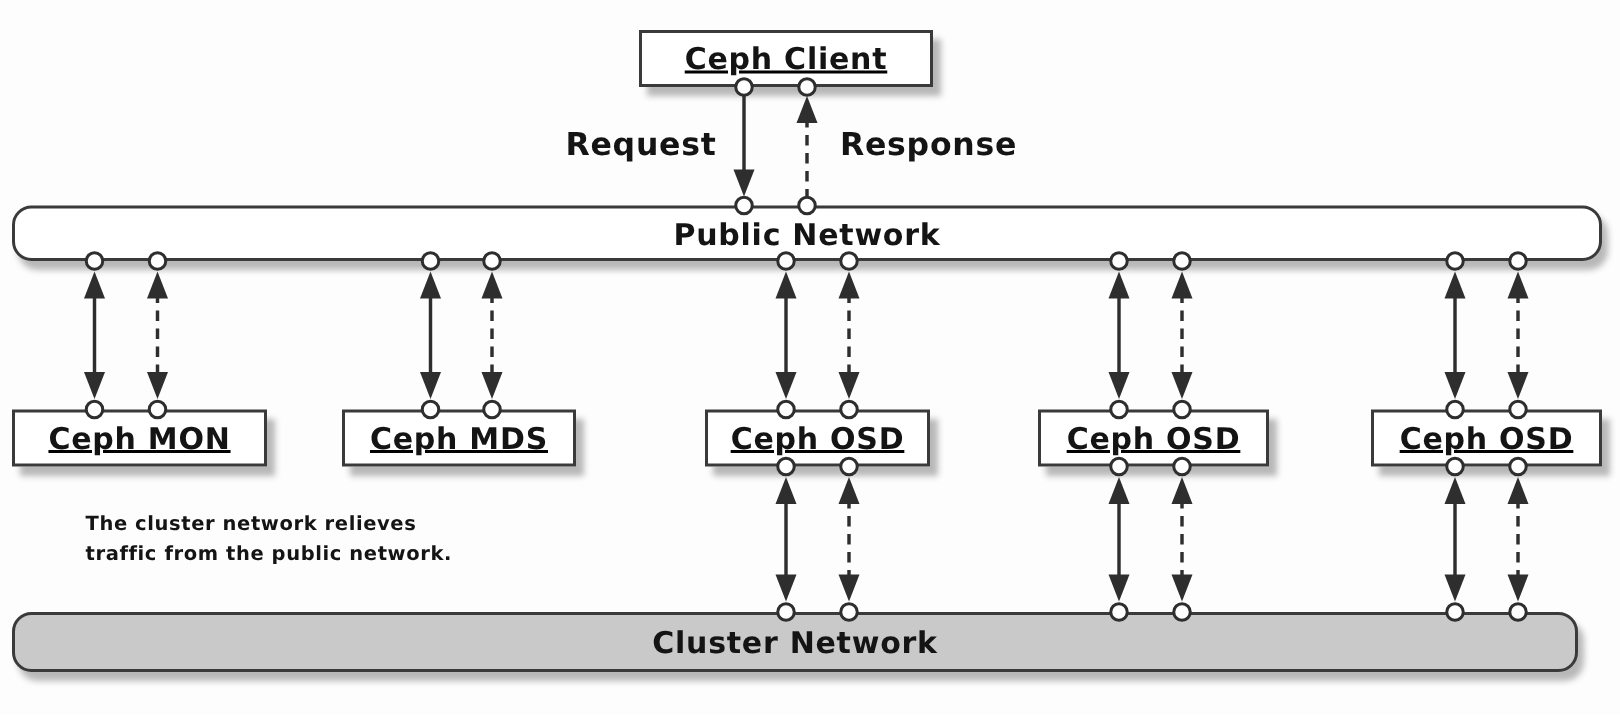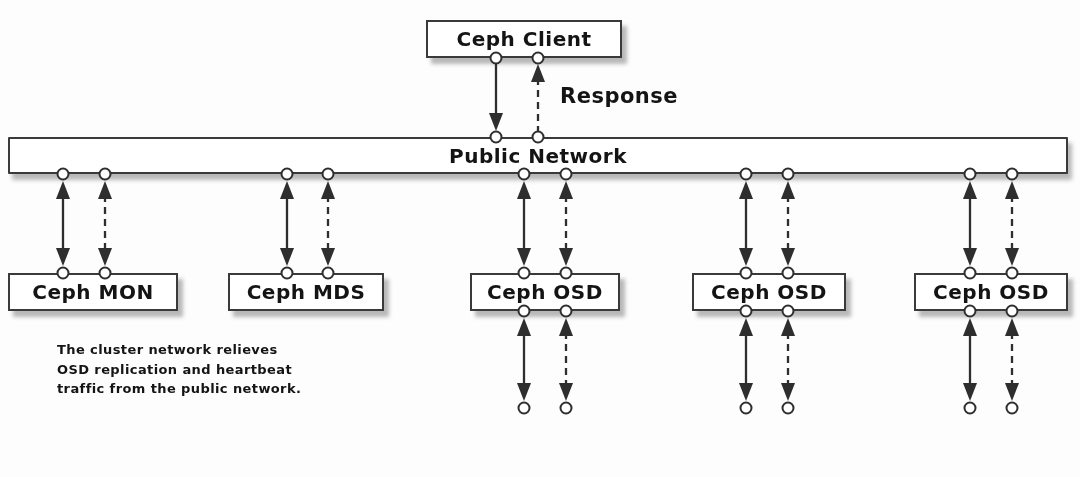--- a/index.html
+++ b/index.html
@@ -20,30 +20,31 @@
     background:var(--bg);
     overflow:hidden;
   }
   .node{
     position:absolute;
     background:var(--boxfill);
     border:2.5px solid var(--border);
     box-shadow:5px 6px 4px var(--shadow);
     display:flex;align-items:center;justify-content:center;
     z-index:1;
+    text-decoration:underline;
   }
   .node .lbl{
     font-size:20px;font-weight:bold;color:var(--text);
     white-space:nowrap;letter-spacing:0.5px;
   }
   .netbar{
     position:absolute;
     background:var(--boxfill);
     border:2.5px solid var(--border);
-    border-radius:1px;
+    border-radius:13px;
     box-shadow:4px 6px 4px var(--shadow);
     display:flex;align-items:center;justify-content:center;
     z-index:1;
   }
   .netbar.cluster{background:var(--clusterfill);}
   .netbar .lbl{
     font-size:20px;font-weight:bold;color:var(--text);
     white-space:nowrap;letter-spacing:0.5px;
   }
   .edge-label{
@@ -66,20 +67,21 @@
 </style>
 </head>
 <body>
 
 <div class="stage">
 
   <div class="node" style="left:426px;top:20px;width:196px;height:38px">
     <span class="lbl">Ceph Client</span>
   </div>
 
+  <div class="edge-label" style="left:377px;top:84px">Request</div>
   <div class="edge-label" style="left:560px;top:84px">Response</div>
 
   <div class="netbar" style="left:8px;top:137px;width:1060px;height:37px">
     <span class="lbl">Public Network</span>
   </div>
 
   <div class="node" style="left:8px;top:273px;width:170px;height:38px">
     <span class="lbl">Ceph MON</span>
   </div>
   <div class="node" style="left:228px;top:273px;width:156px;height:38px">
@@ -90,24 +92,26 @@
   </div>
   <div class="node" style="left:692px;top:273px;width:154px;height:38px">
     <span class="lbl">Ceph OSD</span>
   </div>
   <div class="node" style="left:914px;top:273px;width:154px;height:38px">
     <span class="lbl">Ceph OSD</span>
   </div>
 
   <div class="annotation" style="left:57px;top:340px">
     <div>The cluster network relieves</div>
-    <div>OSD replication and heartbeat</div>
     <div>traffic from the public network.</div>
   </div>
 
+  <div class="netbar cluster" style="left:8px;top:408px;width:1044px;height:40px">
+    <span class="lbl">Cluster Network</span>
+  </div>
 
   <svg class="overlay" width="1080" height="477" viewBox="0 0 1080 477">
       <g>
         <line x1="496" y1="64" x2="496" y2="117" stroke="#2e2e2e" stroke-width="2.3"></line>
         <polygon points="489,113 503,113 496,131" fill="#2e2e2e"></polygon>
       </g>
       <g>
         <line x1="538" y1="78" x2="538" y2="131" stroke="#2e2e2e" stroke-width="2.3" stroke-dasharray="7 5"></line>
         <polygon points="531,82 545,82 538,64" fill="#2e2e2e"></polygon>
       </g>

